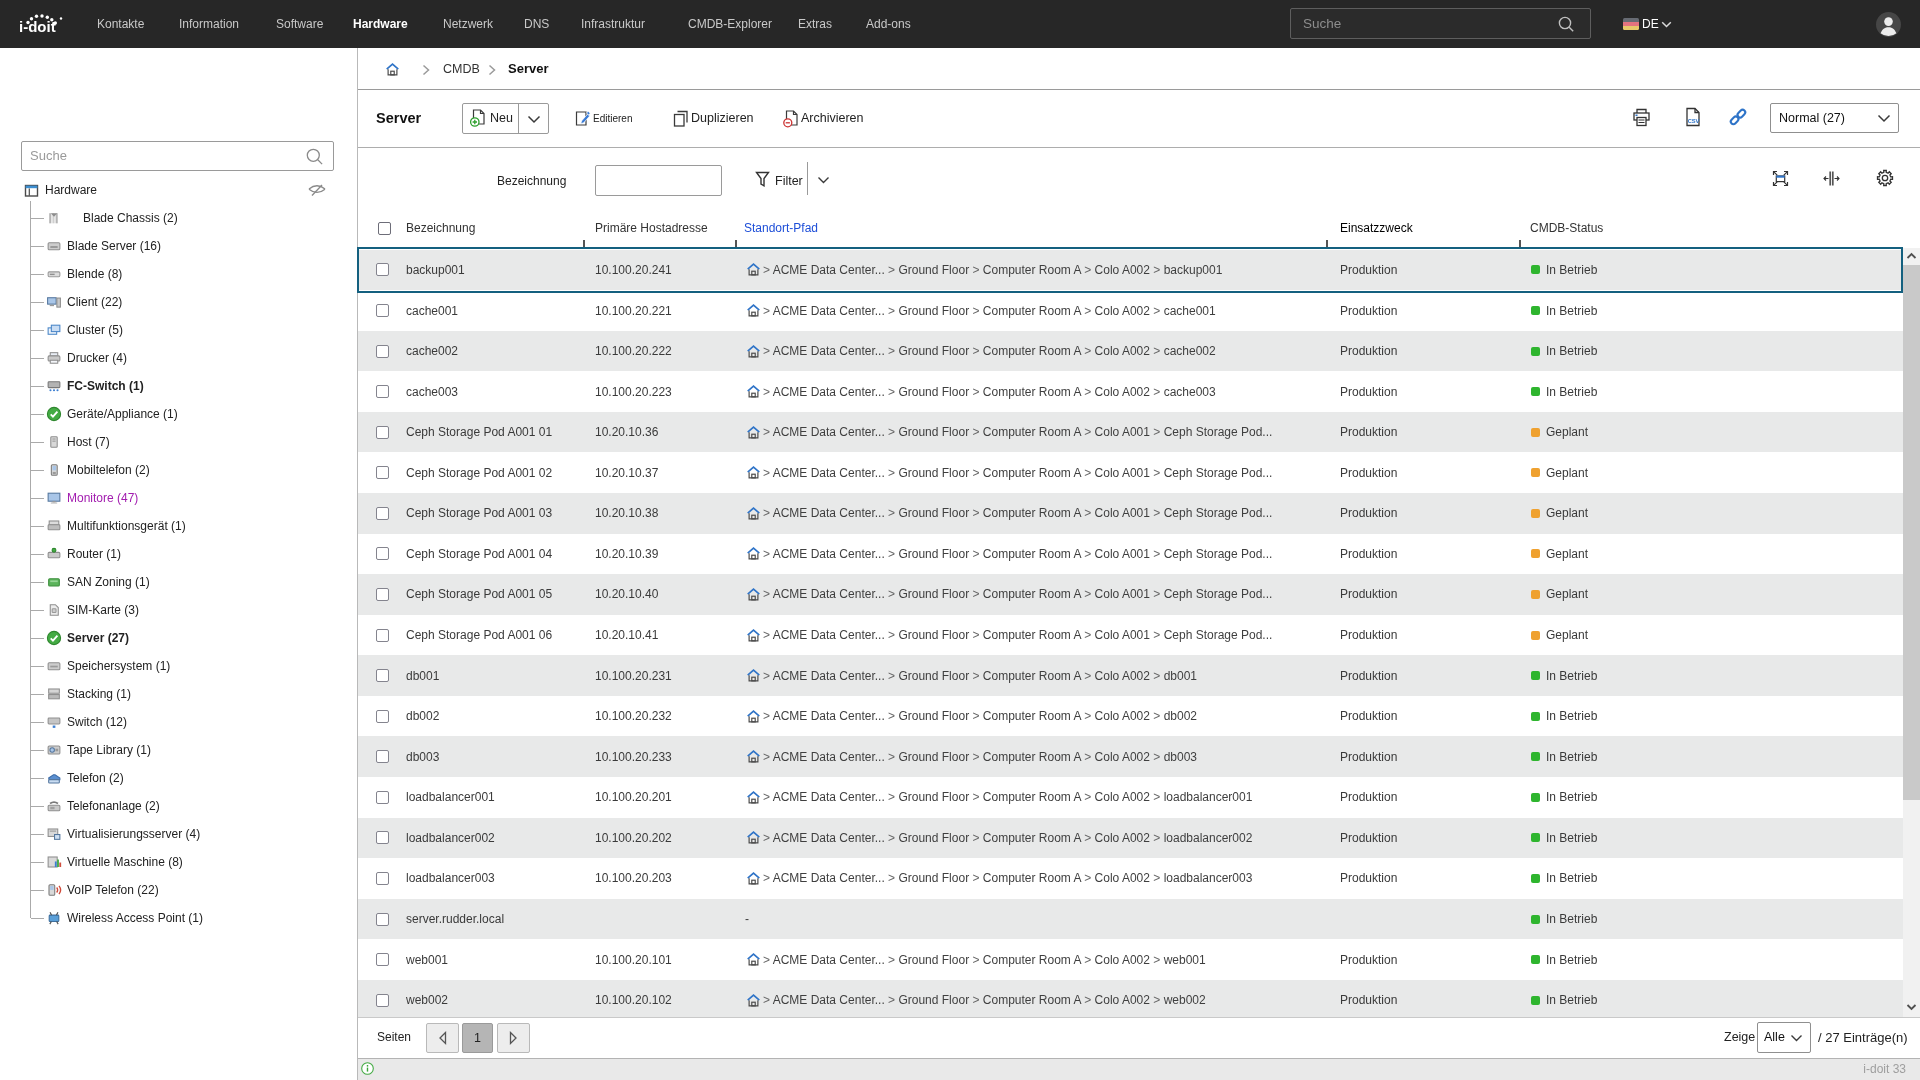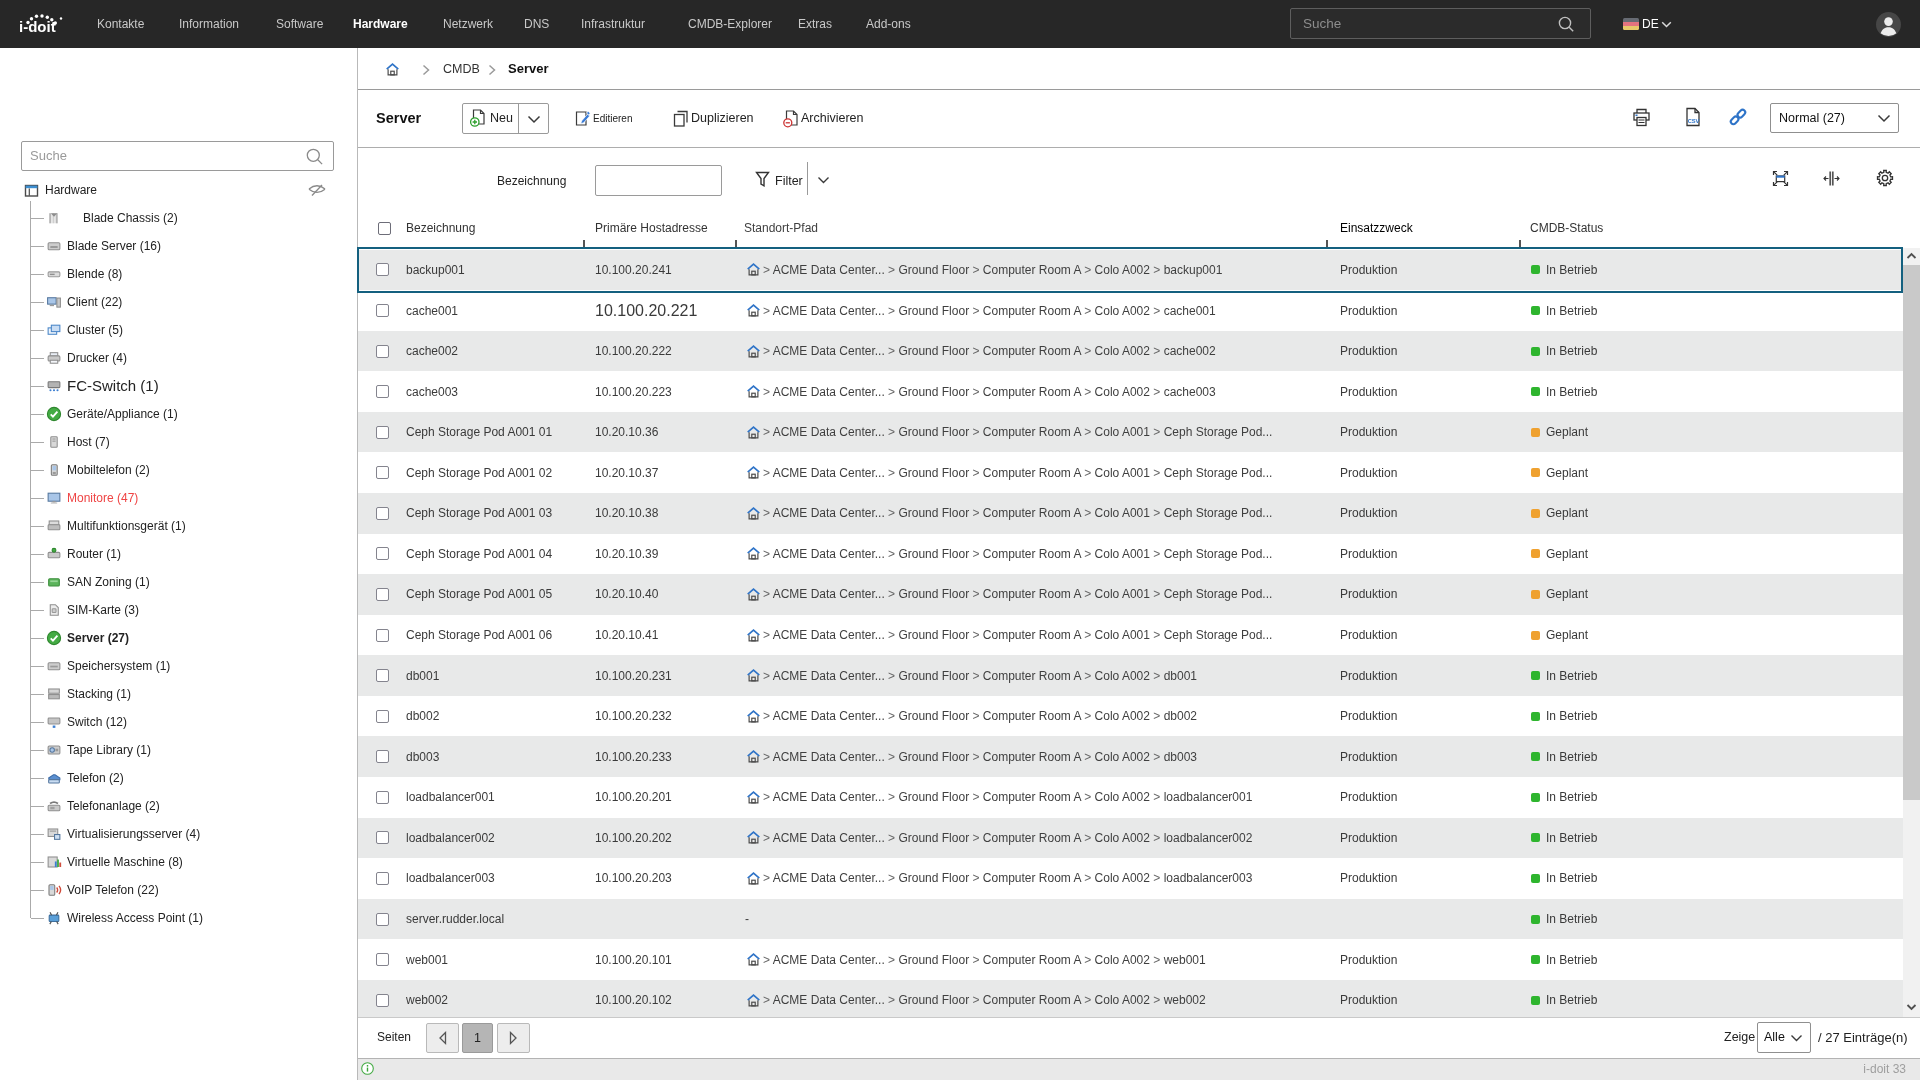--- a/index.html
+++ b/index.html
@@ -128,21 +128,21 @@
 <div class="a" style="left:67px;top:350.3px;height:16px;line-height:16px;font-size:12px;color:#222;font-weight:normal">Drucker (4)</div>
 <div class="a" style="left:31px;top:386.3px;width:13px;height:1px;background:#aaa"></div>
 <div class="a" style="left:46px;top:378.3px;width:16px;height:16px">
       <svg width="16" height="16" viewBox="0 0 15 15">
         <rect x="2" y="3.5" width="11" height="5.5" rx="0.8" fill="#b3b3b3" stroke="#787878"></rect>
         <circle cx="4.2" cy="11.5" r="1" fill="#3d7fd1"></circle>
         <circle cx="7.5" cy="11.5" r="1" fill="#3d7fd1"></circle>
         <circle cx="10.8" cy="11.5" r="1" fill="#3d7fd1"></circle>
       </svg>
     </div>
-<div class="a" style="left:67px;top:378.3px;height:16px;line-height:16px;font-size:15px;color:#222;font-weight:normal">FC-Switch (1)</div>
+<div class="a" style="left:67px;top:378.3px;height:16px;line-height:16px;font-size:12px;color:#222;font-weight:bold">FC-Switch (1)</div>
 <div class="a" style="left:31px;top:414.3px;width:13px;height:1px;background:#aaa"></div>
 <div class="a" style="left:46px;top:406.3px;width:16px;height:16px">
       <svg width="16" height="16" viewBox="0 0 15 15">
         <circle cx="7.5" cy="7.5" r="6.2" fill="#44ab44" stroke="#2f872f" stroke-width="1"></circle>
         <path d="M4.4 7.9l2.1 2.1 4.2-4.8" stroke="#fff" stroke-width="1.7" fill="none"></path>
       </svg>
     </div>
 <div class="a" style="left:67px;top:406.3px;height:16px;line-height:16px;font-size:12px;color:#222;font-weight:normal">Geräte/Appliance (1)</div>
 <div class="a" style="left:31px;top:442.3px;width:13px;height:1px;background:#aaa"></div>
 <div class="a" style="left:46px;top:434.3px;width:16px;height:16px">
@@ -163,21 +163,21 @@
     </div>
 <div class="a" style="left:67px;top:462.3px;height:16px;line-height:16px;font-size:12px;color:#222;font-weight:normal">Mobiltelefon (2)</div>
 <div class="a" style="left:31px;top:498.3px;width:13px;height:1px;background:#aaa"></div>
 <div class="a" style="left:46px;top:490.3px;width:16px;height:16px">
       <svg width="16" height="16" viewBox="0 0 15 15">
         <rect x="2" y="3" width="11" height="7.5" fill="#a9c6e8" stroke="#55779e"></rect>
         <rect x="6" y="10.5" width="3" height="1.2" fill="#9a9a9a"></rect>
         <rect x="4.5" y="11.7" width="6" height="1" fill="#b9b9b9"></rect>
       </svg>
     </div>
-<div class="a" style="left:67px;top:490.3px;height:16px;line-height:16px;font-size:12px;color:#ef4444;font-weight:normal">Monitore (47)</div>
+<div class="a" style="left:67px;top:490.3px;height:16px;line-height:16px;font-size:12px;color:#a21caf;font-weight:normal">Monitore (47)</div>
 <div class="a" style="left:31px;top:526.3px;width:13px;height:1px;background:#aaa"></div>
 <div class="a" style="left:46px;top:518.3px;width:16px;height:16px">
       <svg width="16" height="16" viewBox="0 0 15 15">
         <rect x="3" y="2.8" width="9" height="3.6" fill="#dcdcdc" stroke="#8f8f8f"></rect>
         <rect x="2" y="6.4" width="11" height="4.6" rx="0.8" fill="#bdbdbd" stroke="#8f8f8f"></rect>
       </svg>
     </div>
 <div class="a" style="left:67px;top:518.3px;height:16px;line-height:16px;font-size:12px;color:#222;font-weight:normal">Multifunktionsgerät (1)</div>
 <div class="a" style="left:31px;top:554.3px;width:13px;height:1px;background:#aaa"></div>
 <div class="a" style="left:46px;top:546.3px;width:16px;height:16px">
@@ -393,21 +393,21 @@
       <path d="M5.5 8.5H1M16 8.5h-4.5" stroke="#333" stroke-width="1.1"></path>
       <path d="M3 6.5L1 8.5l2 2M14 6.5l2 2-2 2" fill="none" stroke="#333" stroke-width="1.1"></path>
     </svg>
 <svg class="a" style="left:1876px;top:169px" width="18" height="18" viewBox="0 0 18 18">
       <path d="M7.7 1.5 L10.3 1.5 L10.2 3.3 L12.1 4.1 L13.3 2.8 L15.2 4.7 L13.9 5.9 L14.7 7.8 L16.5 7.7 L16.5 10.3 L14.7 10.2 L13.9 12.1 L15.2 13.3 L13.3 15.2 L12.1 13.9 L10.2 14.7 L10.3 16.5 L7.7 16.5 L7.8 14.7 L5.9 13.9 L4.7 15.2 L2.8 13.3 L4.1 12.1 L3.3 10.2 L1.5 10.3 L1.5 7.7 L3.3 7.8 L4.1 5.9 L2.8 4.7 L4.7 2.8 L5.9 4.1 L7.8 3.3 Z" fill="none" stroke="#333" stroke-width="1.3"></path>
       <circle cx="9" cy="9" r="2.7" fill="none" stroke="#333" stroke-width="1.3"></circle>
     </svg>
 <div class="a" style="left:378px;top:222px;width:13px;height:13px;border:1.5px solid #6d6d78;border-radius:2px;background:#fff"></div>
 <div class="a" style="left:406px;top:221px;height:15px;line-height:15px;font-size:12px;color:#333">Bezeichnung</div>
 <div class="a" style="left:595px;top:221px;height:15px;line-height:15px;font-size:12px;color:#333">Primäre Hostadresse</div>
-<div class="a" style="left:744px;top:221px;height:15px;line-height:15px;font-size:12px;color:#404040">Standort-Pfad</div>
+<div class="a" style="left:744px;top:221px;height:15px;line-height:15px;font-size:12px;color:#1d4ed8">Standort-Pfad</div>
 <div class="a" style="left:1340px;top:221px;height:15px;line-height:15px;font-size:12px;color:#000000">Einsatzzweck</div>
 <div class="a" style="left:1530px;top:221px;height:15px;line-height:15px;font-size:12px;color:#333">CMDB-Status</div>
 <div class="a" style="left:583px;top:240px;width:2px;height:7px;background:#555"></div>
 <div class="a" style="left:735px;top:240px;width:2px;height:7px;background:#555"></div>
 <div class="a" style="left:1326px;top:240px;width:2px;height:7px;background:#555"></div>
 <div class="a" style="left:1519px;top:240px;width:2px;height:7px;background:#555"></div>
 <div class="a" style="left:358px;top:249.6px;width:1545px;height:40.6px;background:#e8e9e9"></div>
 <div class="a" style="left:376px;top:263.4px;width:13px;height:13px;border:1.5px solid #84848e;border-radius:2px;background:#fff"></div>
 <div class="a" style="left:406px;top:261.9px;height:16px;line-height:16px;font-size:12px;color:#3a3a3a">backup001</div>
 <div class="a" style="left:595px;top:261.9px;height:16px;line-height:16px;font-size:12px;color:#3a3a3a">10.100.20.241</div>
@@ -418,21 +418,21 @@
         <rect x="5.4" y="8.6" width="3.2" height="3.4" fill="none" stroke="#4a4a4a" stroke-width="1.1"></rect>
       </svg>
     </div>
 <div class="a" style="left:763px;top:261.9px;height:16px;line-height:16px;font-size:12px;color:#3f3f3f"><span style="color:#666"> &gt; </span>ACME Data Center...<span style="color:#666"> &gt; </span>Ground Floor<span style="color:#666"> &gt; </span>Computer Room A<span style="color:#666"> &gt; </span>Colo A002<span style="color:#666"> &gt; </span>backup001</div>
 <div class="a" style="left:1340px;top:261.9px;height:16px;line-height:16px;font-size:12px;color:#3a3a3a">Produktion</div>
 <div class="a" style="left:1531px;top:265.4px;width:9px;height:9px;border-radius:2px;background:#2eb52e"></div>
 <div class="a" style="left:1546px;top:261.9px;height:16px;line-height:16px;font-size:12px;color:#3a3a3a">In Betrieb</div>
 <div class="a" style="left:358px;top:290.2px;width:1545px;height:40.6px;background:#ffffff"></div>
 <div class="a" style="left:376px;top:304.0px;width:13px;height:13px;border:1.5px solid #84848e;border-radius:2px;background:#fff"></div>
 <div class="a" style="left:406px;top:302.5px;height:16px;line-height:16px;font-size:12px;color:#3a3a3a">cache001</div>
-<div class="a" style="left:595px;top:302.5px;height:16px;line-height:16px;font-size:16px;color:#3a3a3a">10.100.20.221</div>
+<div class="a" style="left:595px;top:302.5px;height:16px;line-height:16px;font-size:12px;color:#3a3a3a">10.100.20.221</div>
 <div class="a" style="left:746px;top:303.0px">
       <svg width="15" height="15" viewBox="0 0 14 14">
         <path d="M1.6 6.6L7 2l5.4 4.6" fill="none" stroke="#2f74c8" stroke-width="1.6"></path>
         <path d="M2.9 6.8v5.2h8.2V6.8" fill="none" stroke="#4a4a4a" stroke-width="1.1"></path>
         <rect x="5.4" y="8.6" width="3.2" height="3.4" fill="none" stroke="#4a4a4a" stroke-width="1.1"></rect>
       </svg>
     </div>
 <div class="a" style="left:763px;top:302.5px;height:16px;line-height:16px;font-size:12px;color:#3f3f3f"><span style="color:#666"> &gt; </span>ACME Data Center...<span style="color:#666"> &gt; </span>Ground Floor<span style="color:#666"> &gt; </span>Computer Room A<span style="color:#666"> &gt; </span>Colo A002<span style="color:#666"> &gt; </span>cache001</div>
 <div class="a" style="left:1340px;top:302.5px;height:16px;line-height:16px;font-size:12px;color:#3a3a3a">Produktion</div>
 <div class="a" style="left:1531px;top:306.0px;width:9px;height:9px;border-radius:2px;background:#2eb52e"></div>

